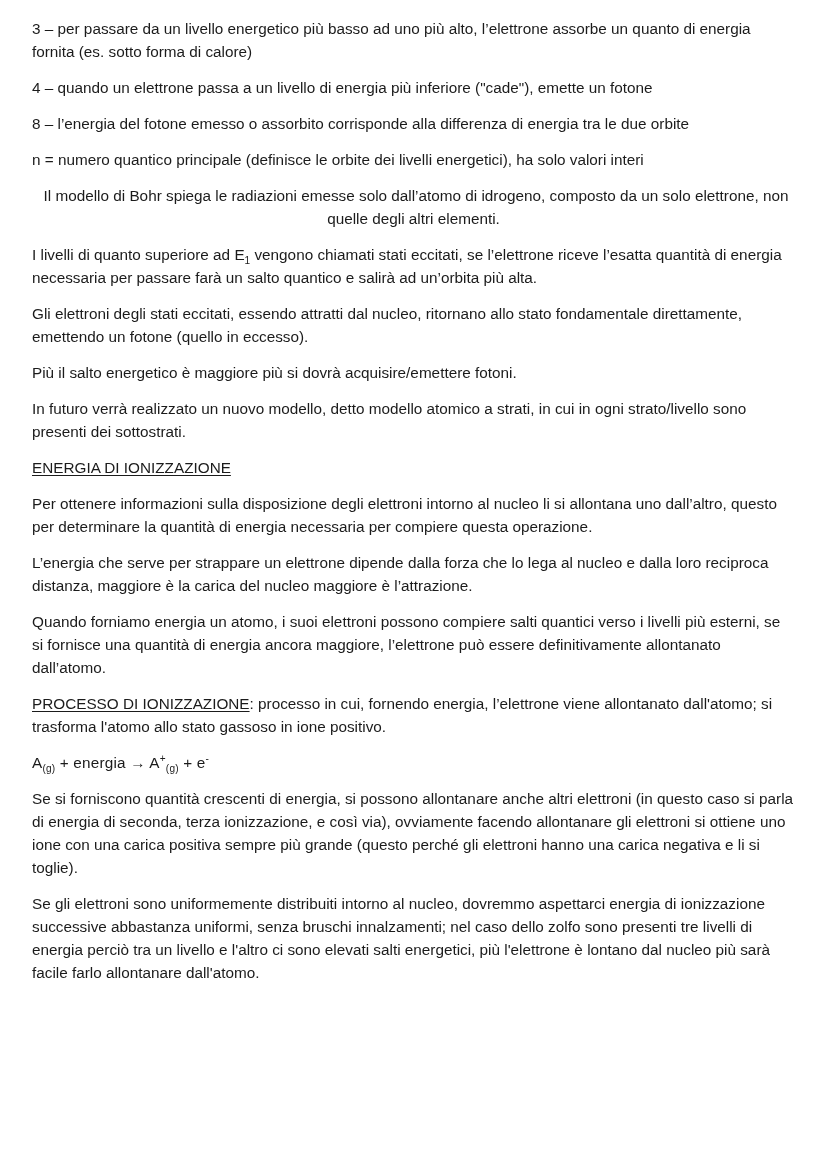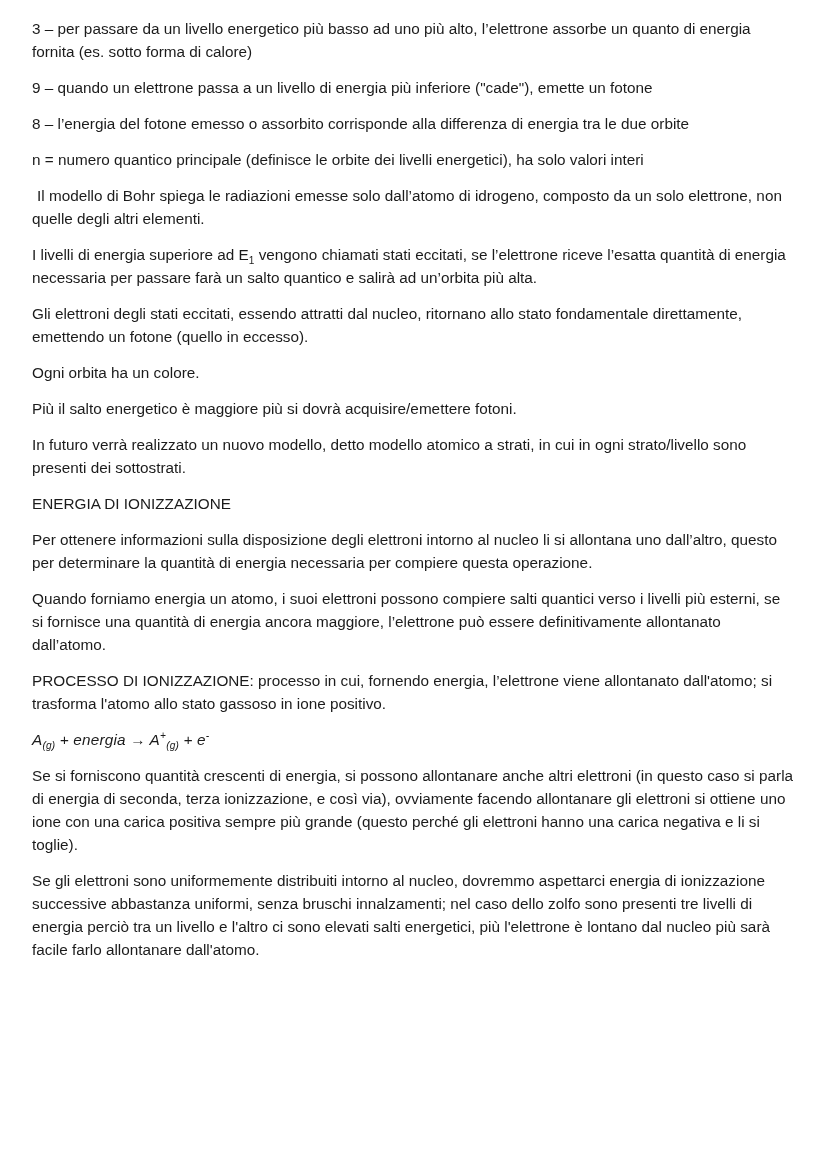--- a/index.html
+++ b/index.html
@@ -18,67 +18,68 @@
   }
   .page {
     padding: 17px 33px 40px 32px;
     box-sizing: border-box;
   }
   .para {
     margin: 0 0 13px 0;
   }
   .lead-space {
     text-indent: 5px;
+    text-align: center;
   }
   .u {
+    text-decoration: underline;
     text-underline-offset: 2px;
   }
   sub {
     font-size: 0.66em;
     line-height: 0;
   }
   sup {
     font-size: 0.66em;
     line-height: 0;
   }
   .formula {
     letter-spacing: 0.2px;
-    font-style: italic;
   }
 </style>
 </head>
 <body>
 
 <main class="page">
 
   <p class="para">3 – per passare da un livello energetico più basso ad uno più alto, l’elettrone assorbe un quanto di energia fornita (es. sotto forma di calore)</p>
 
-  <p class="para">9 – quando un elettrone passa a un livello di energia più inferiore ("cade"), emette un fotone</p>
+  <p class="para">4 – quando un elettrone passa a un livello di energia più inferiore ("cade"), emette un fotone</p>
 
   <p class="para">8 – l’energia del fotone emesso o assorbito corrisponde alla differenza di energia tra le due orbite</p>
 
   <p class="para">n = numero quantico principale (definisce le orbite dei livelli energetici), ha solo valori interi</p>
 
   <p class="para lead-space">Il modello di Bohr spiega le radiazioni emesse solo dall’atomo di idrogeno, composto da un solo elettrone, non quelle degli altri elementi.</p>
 
 
-  <p class="para"><span>I livelli di energia superiore ad E</span><sub>1</sub><span> vengono chiamati stati eccitati, se l’elettrone riceve l’esatta quantità di energia necessaria per passare farà un salto quantico e salirà ad un’orbita più alta.</span></p>
+  <p class="para"><span>I livelli di quanto superiore ad E</span><sub>1</sub><span> vengono chiamati stati eccitati, se l’elettrone riceve l’esatta quantità di energia necessaria per passare farà un salto quantico e salirà ad un’orbita più alta.</span></p>
 
   <p class="para">Gli elettroni degli stati eccitati, essendo attratti dal nucleo, ritornano allo stato fondamentale direttamente, emettendo un fotone (quello in eccesso).</p>
 
-  <p class="para">Ogni orbita ha un colore.</p>
 
   <p class="para">Più il salto energetico è maggiore più si dovrà acquisire/emettere fotoni.</p>
 
   <p class="para">In futuro verrà realizzato un nuovo modello, detto modello atomico a strati, in cui in ogni strato/livello sono presenti dei sottostrati.</p>
 
   <p class="para"><span class="u">ENERGIA DI IONIZZAZIONE</span></p>
 
   <p class="para">Per ottenere informazioni sulla disposizione degli elettroni intorno al nucleo li si allontana uno dall’altro, questo per determinare la quantità di energia necessaria per compiere questa operazione.</p>
 
+  <p class="para">L’energia che serve per strappare un elettrone dipende dalla forza che lo lega al nucleo e dalla loro reciproca distanza, maggiore è la carica del nucleo maggiore è l’attrazione.</p>
 
   <p class="para">Quando forniamo energia un atomo, i suoi elettroni possono compiere salti quantici verso i livelli più esterni, se si fornisce una quantità di energia ancora maggiore, l’elettrone può essere definitivamente allontanato dall’atomo.</p>
 
   <p class="para"><span class="u">PROCESSO DI IONIZZAZIONE</span><span>: processo in cui, fornendo energia, l’elettrone viene allontanato dall'atomo; si trasforma l'atomo allo stato gassoso in ione positivo.</span></p>
 
 
   <p class="para formula"><span>A</span><sub>(g)</sub><span> + energia → A</span><sup>+</sup><sub>(g)</sub><span> + e</span><sup>-</sup></p>
 
 
   <p class="para">Se si forniscono quantità crescenti di energia, si possono allontanare anche altri elettroni (in questo caso si parla di energia di seconda, terza ionizzazione, e così via), ovviamente facendo allontanare gli elettroni si ottiene uno ione con una carica positiva sempre più grande (questo perché gli elettroni hanno una carica negativa e li si toglie).</p>

